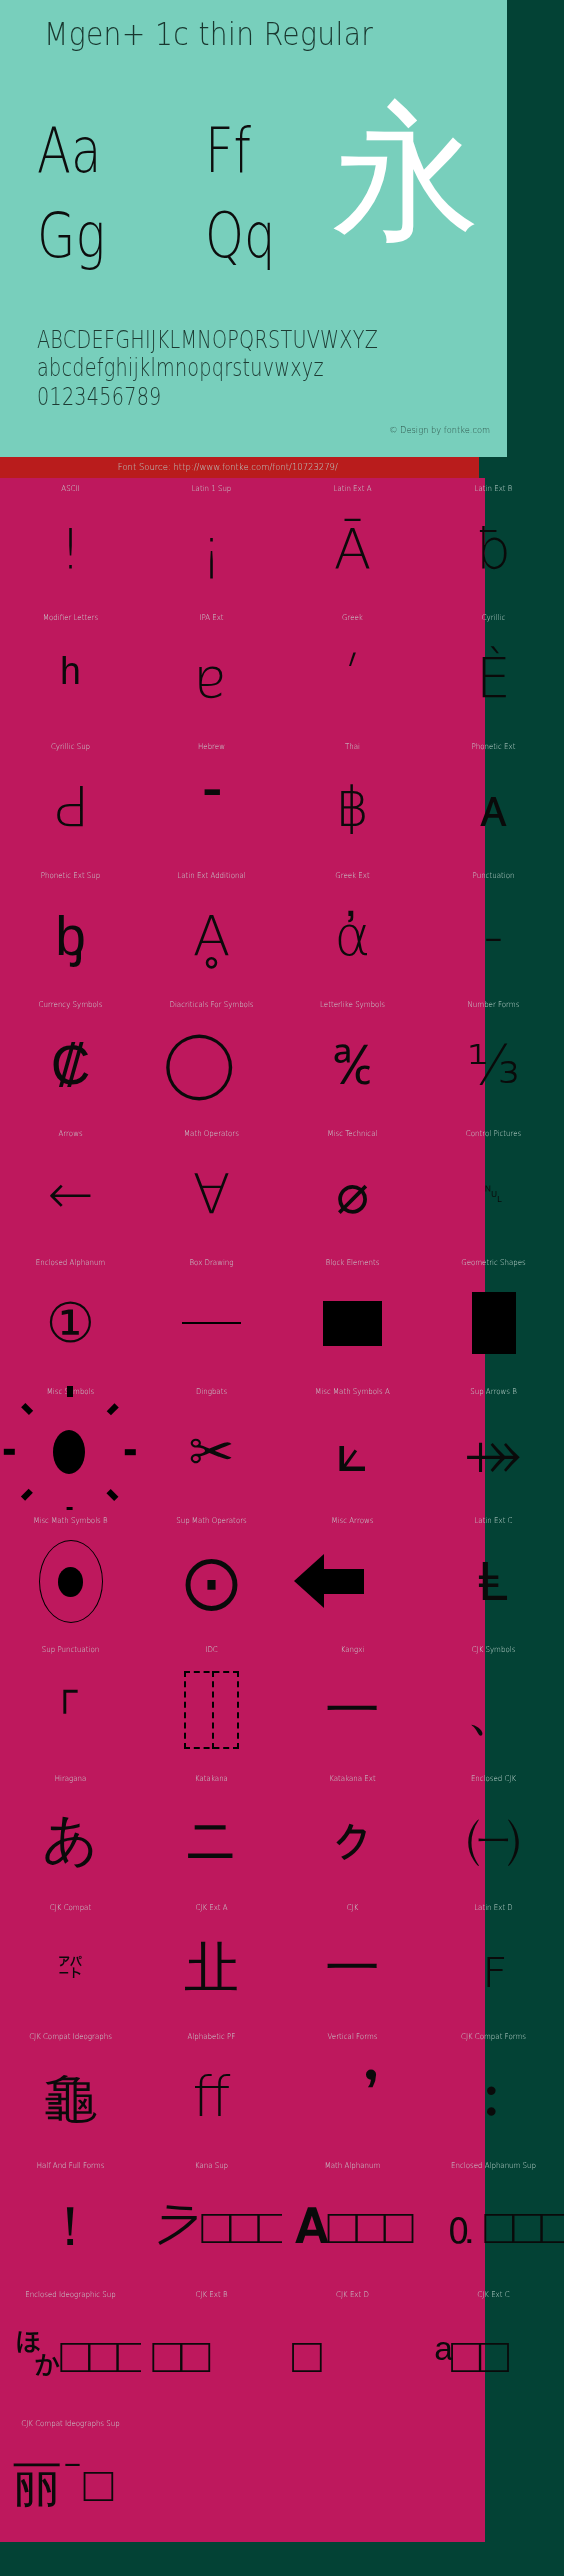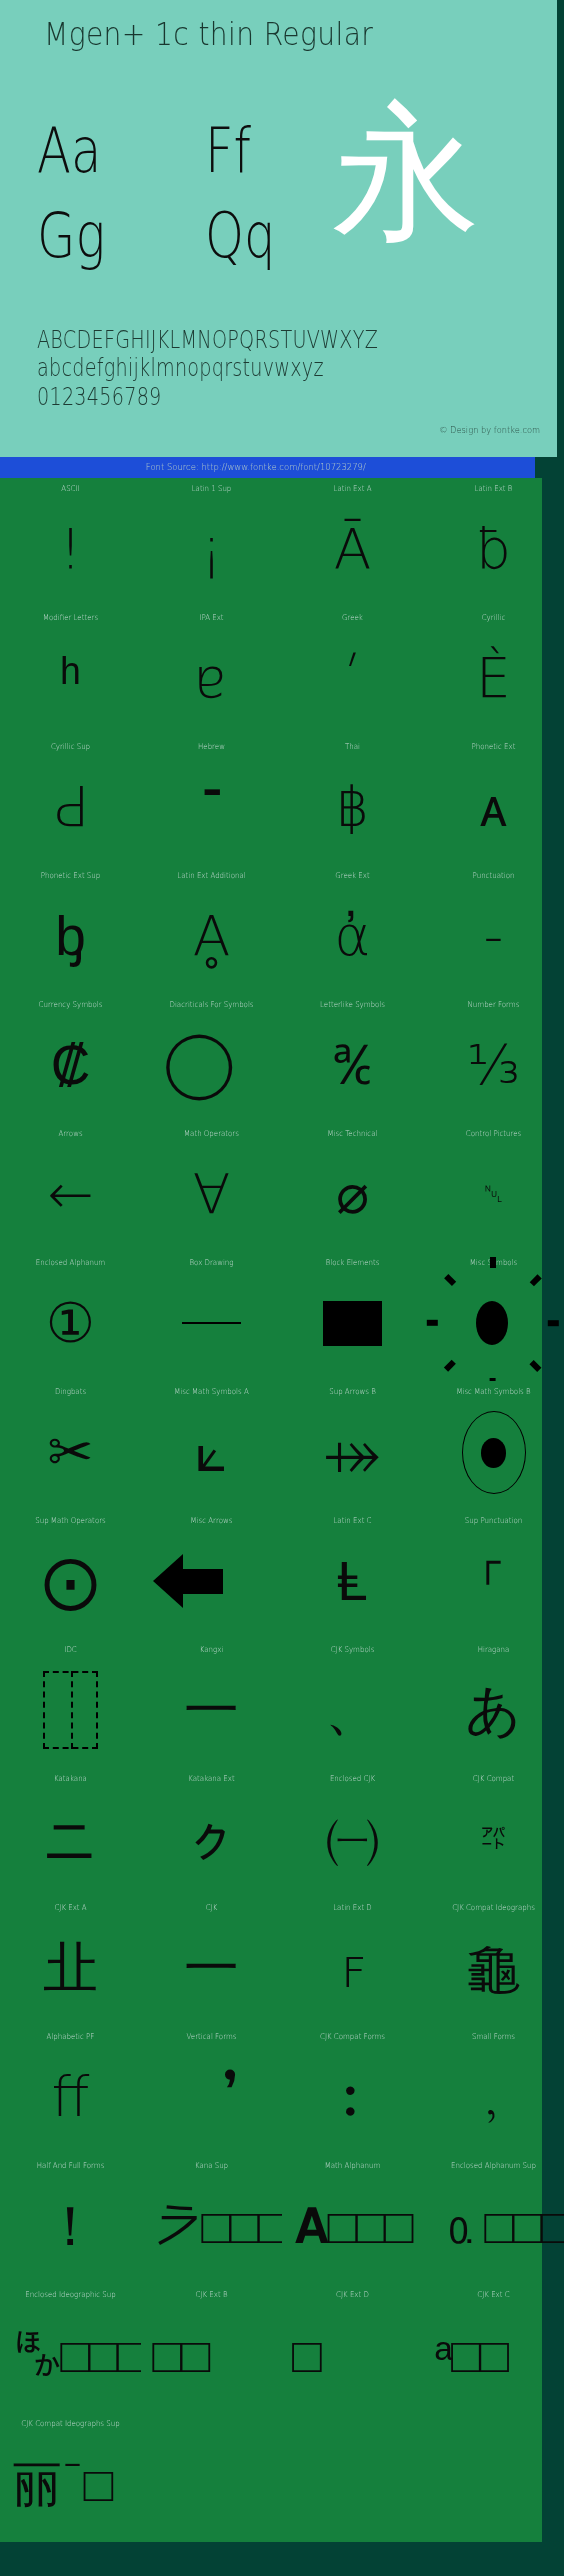--- a/index.html
+++ b/index.html
@@ -10,21 +10,21 @@
   body {
     width: 565px;
     min-height: 2576px;
     font-family: "Liberation Sans", sans-serif;
     position: relative;
     overflow-x: hidden;
   }
 
   
   #header {
-    width: 557px;
+    width: 507px;
     height: 457px;
     background: #78cfbc;
     position: relative;
     overflow: hidden;
   }
 
   #specimen-title {
     position: absolute;
     left: 44px;
     top: 14px;
@@ -94,42 +94,42 @@
     color: #2b4f46;
     font-family: "DejaVu Sans", sans-serif;
     font-weight: 300;
     transform: scaleX(0.9);
     transform-origin: right center;
     white-space: nowrap;
   }
 
   
   #font-source-bar {
-    width: 535px;
+    width: 479px;
     height: 21px;
-    background: #1d4ed8;
+    background: #b91c1c;
     position: relative;
   }
   #font-source-text {
     position: absolute;
     left: 0; right: 0;
     top: 3.5px;
     text-align: center;
     padding-right: 25.4px;
     color: #b9cfc8;
     font-size: 9.2px;
     font-family: "DejaVu Sans", sans-serif;
     font-weight: 300;
     transform: scaleX(0.92);
   }
 
   
   #block-grid {
-    width: 542px;
-    background: #15803d;
+    width: 485px;
+    background: #be185d;
     display: grid;
     grid-template-columns: repeat(4, 141px);
     grid-auto-rows: 129px;
   }
   .block-cell {
     position: relative;
     overflow: hidden;
   }
   .block-label {
     position: absolute;
@@ -342,20 +342,26 @@
     <div class="block-cell">
       <div class="block-label">Box Drawing</div>
       <div class="block-sample">
         <div class="shape-hline"></div>
       </div>
     </div>
     <div class="block-cell">
       <div class="block-label">Block Elements</div>
       <div class="block-sample">
         <div class="shape-rect-wide"></div>
+      </div>
+    </div>
+    <div class="block-cell">
+      <div class="block-label">Geometric Shapes</div>
+      <div class="block-sample">
+        <div class="shape-rect-tall"></div>
       </div>
     </div>
     <div class="block-cell">
       <div class="block-label">Misc Symbols</div>
       <div class="block-sample">
         <div class="shape-sun">
           <span class="core"></span>
           <span class="ray" style="transform:rotate(0deg) translateY(-31px);transform-origin:2.8px 35px;top:0;"></span>
           <span class="ray" style="transform:rotate(45deg) translateY(-31px);transform-origin:2.8px 35px;top:0;"></span>
           <span class="ray" style="transform:rotate(90deg) translateY(-31px);transform-origin:2.8px 35px;top:0;"></span>
@@ -465,24 +471,20 @@
     </div>
     <div class="block-cell">
       <div class="block-label">Vertical Forms</div>
       <div class="block-sample thin">︐</div>
     </div>
     <div class="block-cell">
       <div class="block-label">CJK Compat Forms</div>
       <div class="block-sample thin">︰</div>
     </div>
     <div class="block-cell">
-      <div class="block-label">Small Forms</div>
-      <div class="block-sample thin">﹐</div>
-    </div>
-    <div class="block-cell">
       <div class="block-label">Half And Full Forms</div>
       <div class="block-sample thin">！</div>
     </div>
     <div class="block-cell">
       <div class="block-label">Kana Sup</div>
       <div class="block-sample overflow">𛀀□□□</div>
     </div>
     <div class="block-cell">
       <div class="block-label">Math Alphanum</div>
       <div class="block-sample overflow">𝐀□□□</div>

